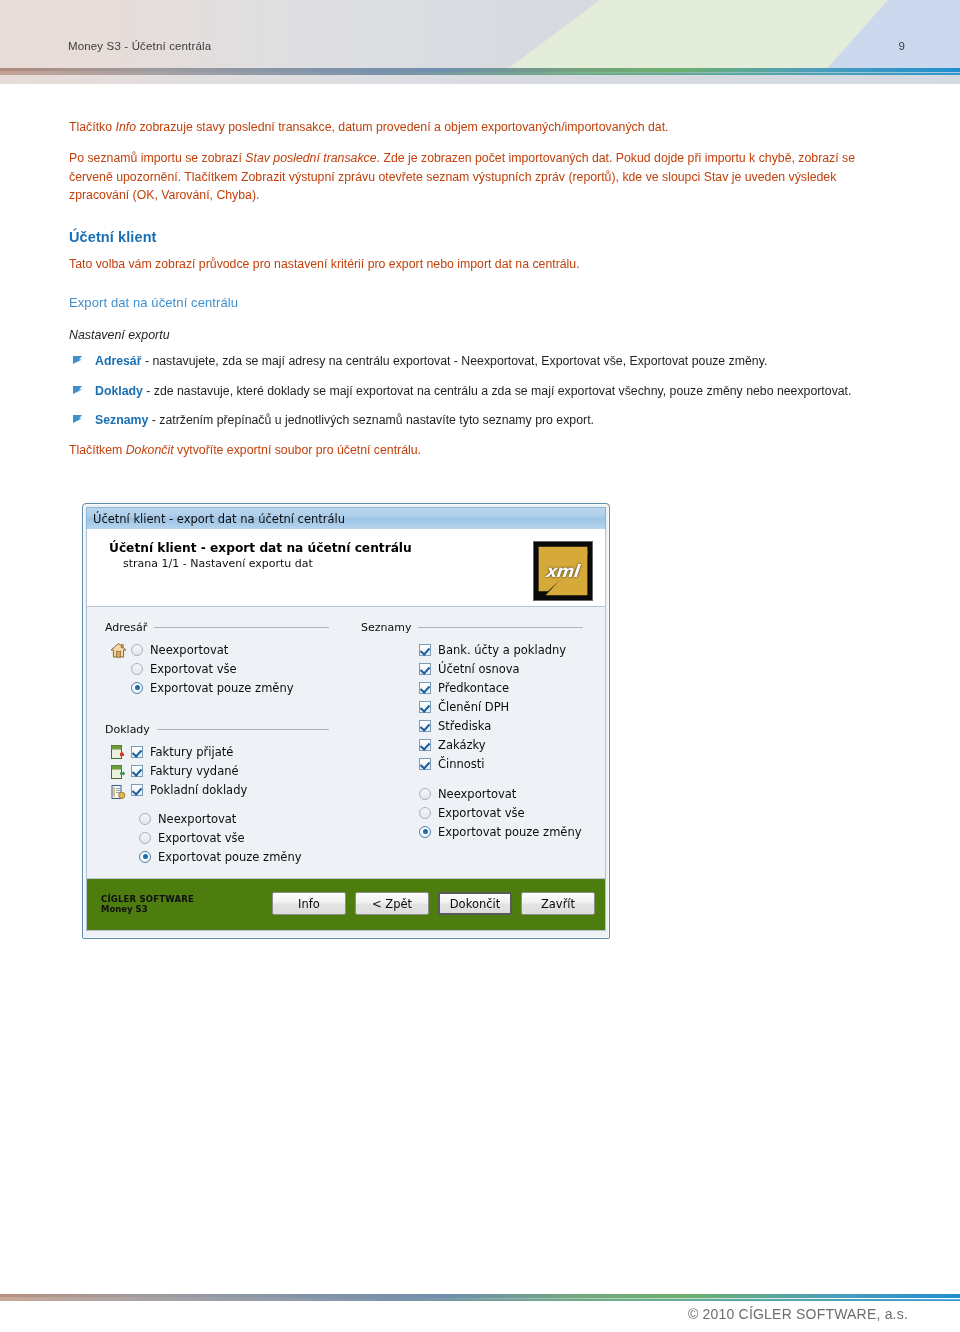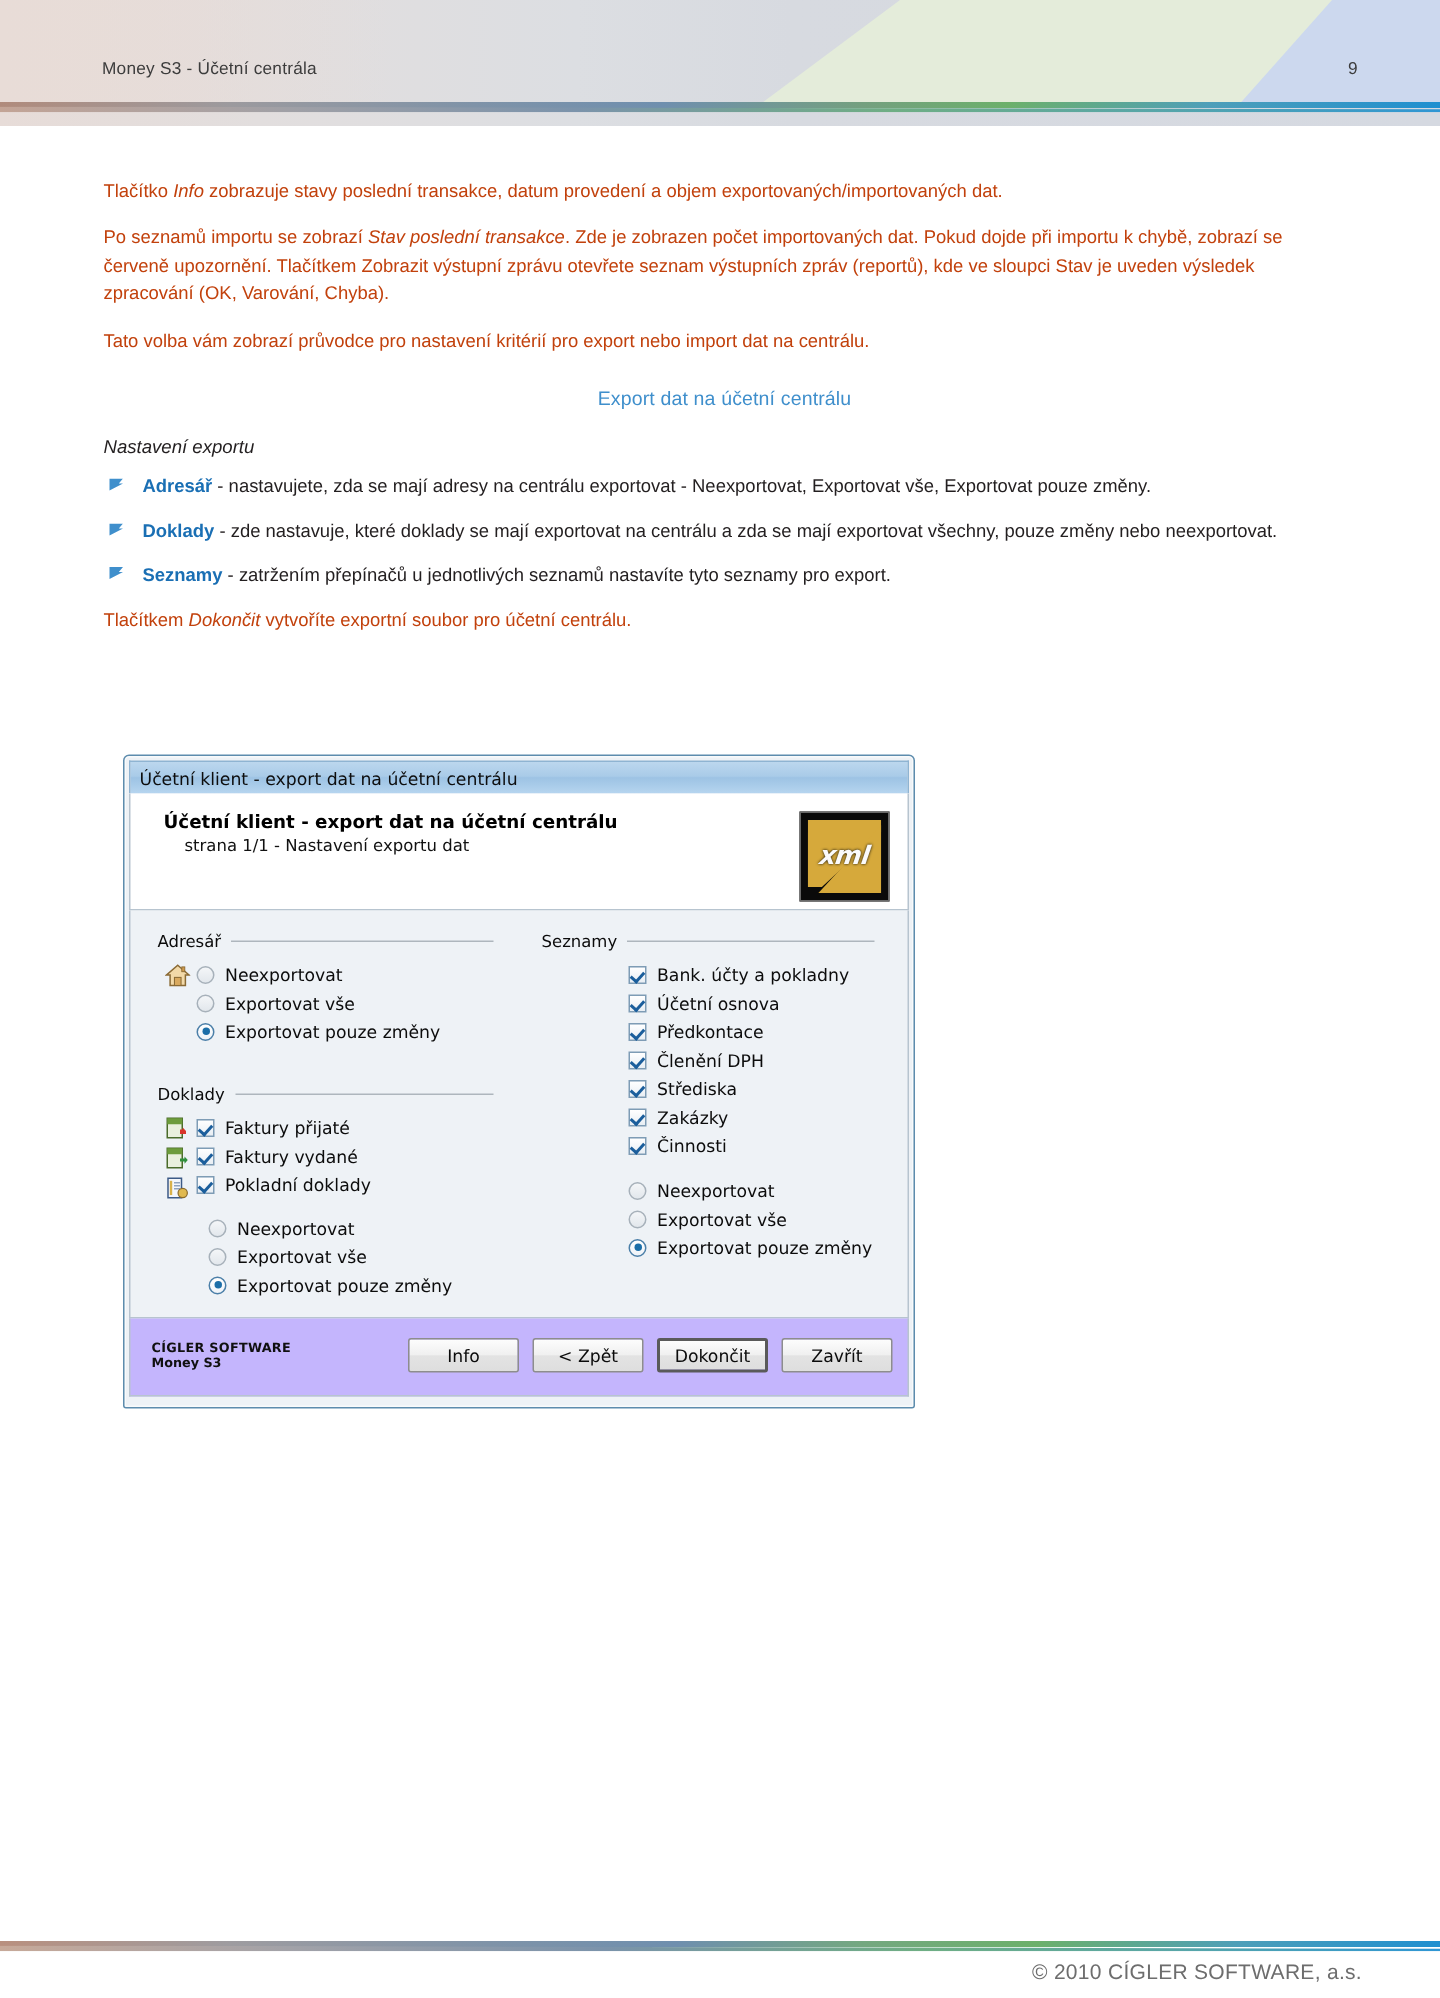--- a/index.html
+++ b/index.html
@@ -98,21 +98,20 @@
     font-weight: bold;
     color: #1a6fb4;
     letter-spacing: 0.1px;
   }
   h3.sub-head {
     margin: 22px 0 10px 0;
     font-size: 13px;
     font-weight: normal;
     color: #3f8fcc;
     letter-spacing: 0.1px;
-    text-align: center;
   }
   h4.italic-head {
     margin: 18px 0 10px 0;
     font-size: 12.4px;
     font-weight: normal;
     font-style: italic;
     color: #231f20;
   }
 
   ul.bullets {
@@ -322,21 +321,21 @@
     gap: 4px;
   }
   .rows-col { flex: 1; }
 
   .indent-radios { padding-left: 34px; padding-top: 9px; }
   .right-checks  { padding-left: 58px; }
   .right-radios  { padding-left: 58px; padding-top: 11px; }
 
   .dlg-footer {
     height: 52px;
-    background: #c4b5fd;
+    background: #4d7c0f;
     border: 1px solid #b7c4cf;
     border-top: none;
     box-sizing: border-box;
     display: flex;
     align-items: center;
     padding: 0 10px 0 14px;
     position: relative;
   }
   .cs-logo {
     line-height: 1.15;
@@ -427,20 +426,21 @@
   <div class="band-a"></div>
   <div class="band-b"></div>
 </div>
 
 <div class="content">
 
   <p class="para"><span>Tlačítko </span><em>Info</em><span> zobrazuje stavy poslední transakce, datum provedení a objem exportovaných/importovaných dat.</span></p>
 
   <p class="para"><span>Po seznamů importu se zobrazí </span><em>Stav poslední transakce</em><span>. Zde je zobrazen počet importovaných dat. Pokud dojde při importu k chybě, zobrazí se červeně upozornění. Tlačítkem Zobrazit výstupní zprávu otevřete seznam výstupních zpráv (reportů), kde ve sloupci Stav je uveden výsledek zpracování (OK, Varování, Chyba).</span></p>
 
+  <h2 class="section-head">Účetní klient</h2>
 
   <p class="para">Tato volba vám zobrazí průvodce pro nastavení kritérií pro export nebo import dat na centrálu.</p>
 
   <h3 class="sub-head">Export dat na účetní centrálu</h3>
 
   <h4 class="italic-head">Nastavení exportu</h4>
 
   <ul class="bullets">
     <li>
       <svg class="flag-icon" viewBox="0 0 11 11">

